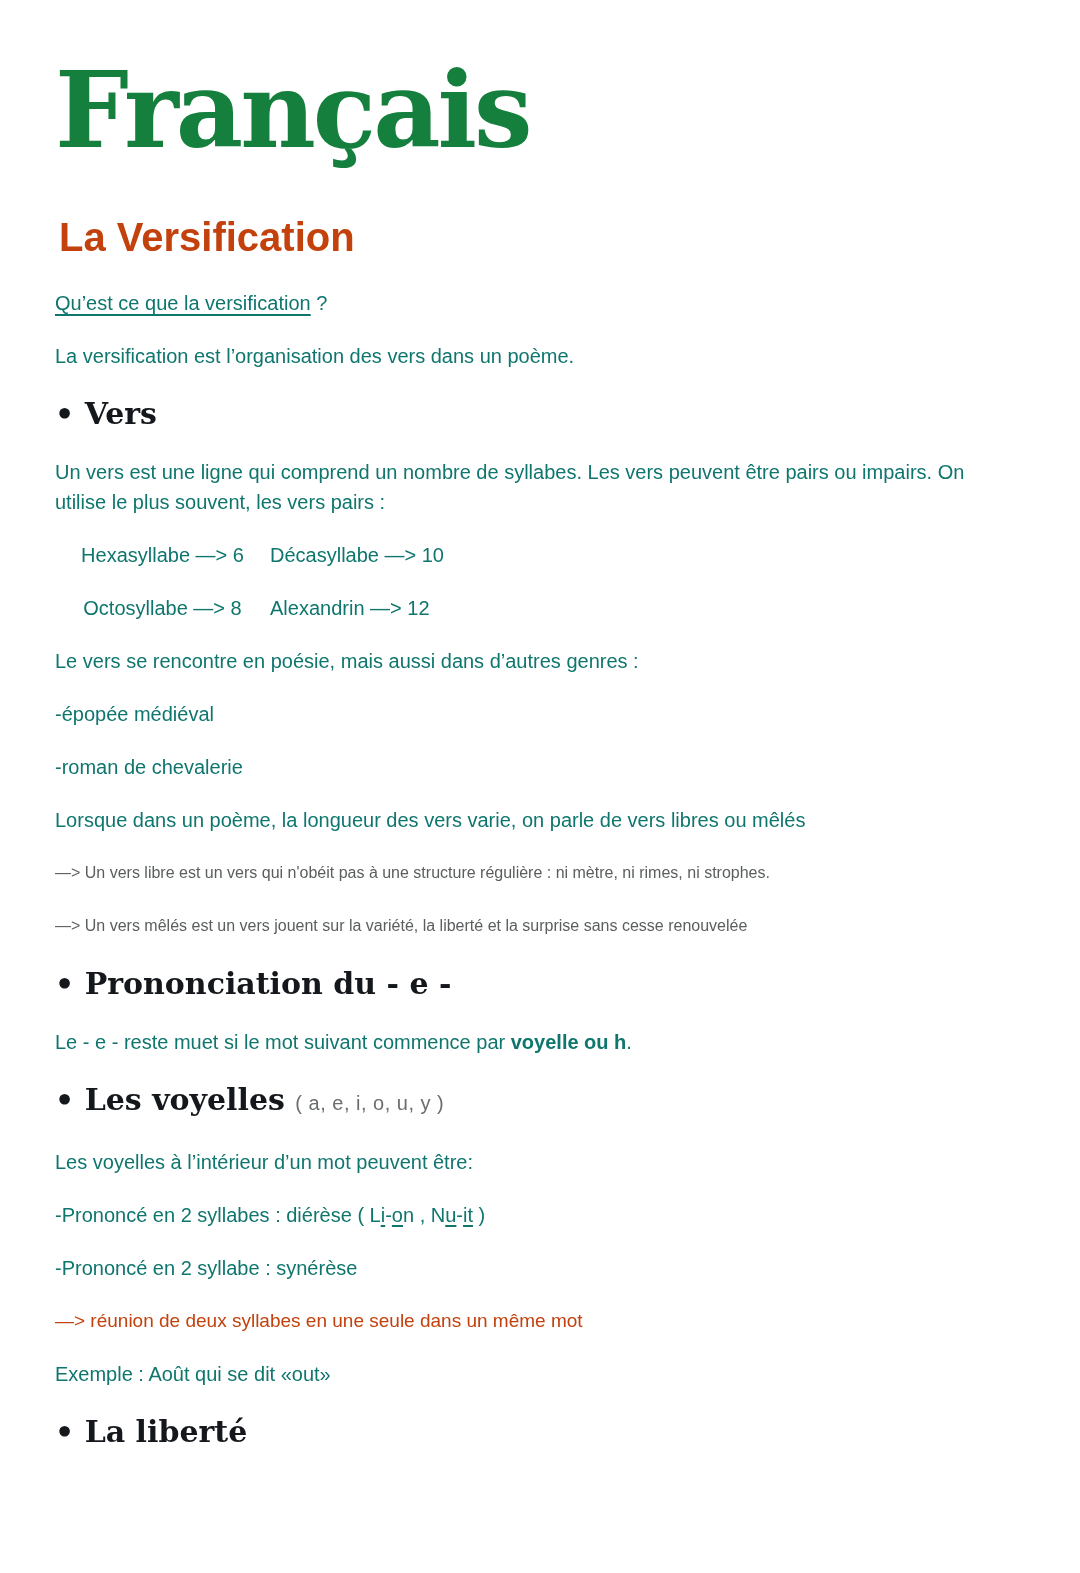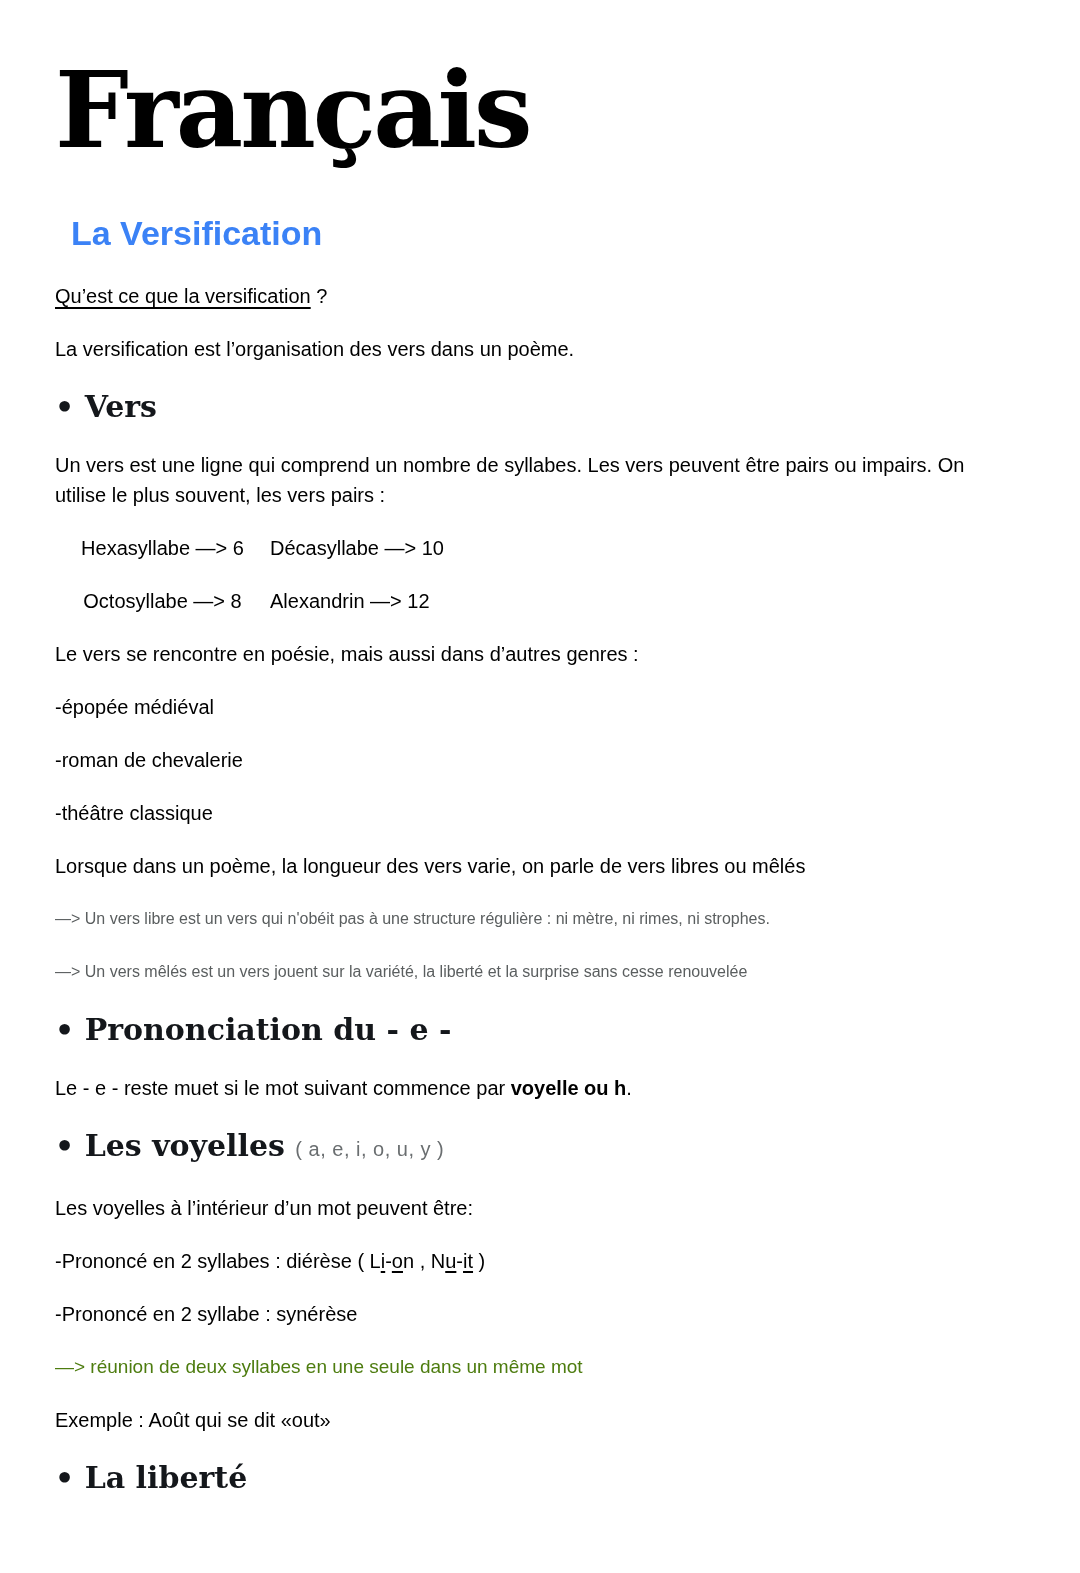--- a/index.html
+++ b/index.html
@@ -13,35 +13,35 @@
   }
   .doc {
     padding: 48px 68px 0 55px;
   }
   h1.title {
     font-family: "DejaVu Serif", serif;
     font-weight: bold;
     font-size: 104px;
     line-height: 1.22;
     letter-spacing: -3px;
-    color: #000000;
+    color: #15803d;
   }
   h2.subtitle {
     font-family: "Liberation Sans", sans-serif;
     font-weight: bold;
-    font-size: 34px;
+    font-size: 40px;
     line-height: 1.2;
-    color: #3b82f6;
-    margin: 38px 0 27px 16px;
+    color: #c2410c;
+    margin: 38px 0 27px 4px;
   }
   p.body, .row {
     font-size: 20px;
     line-height: 30px;
     margin: 0 0 23px 0;
-    color: #000000;
+    color: #0f766e;
   }
   p.q .u-q {
     text-decoration: underline;
     text-underline-offset: 4px;
   }
   h3.sec {
     font-family: "DejaVu Serif", serif;
     font-weight: bold;
     font-size: 30px;
     line-height: 39px;
@@ -60,21 +60,21 @@
   p.note {
     font-size: 16px;
     line-height: 29px;
     margin: 0 0 24px 0;
     color: #5a5e5f;
   }
   p.note-dark {
     font-size: 19px;
     line-height: 29px;
     margin: 0 0 24px 0;
-    color: #4d7c0f;
+    color: #c2410c;
   }
   .u {
     text-decoration: underline;
     text-underline-offset: 3px;
   }
   b { font-weight: bold; }
 </style>
 </head>
 <body>
 
@@ -98,21 +98,20 @@
   </div>
   <div class="row">
     <span class="cell-left">Octosyllabe —&gt; 8</span>
     <span>Alexandrin —&gt; 12</span>
   </div>
 
   <p class="body">Le vers se rencontre en poésie, mais aussi dans d’autres genres :</p>
 
   <p class="body">-épopée médiéval</p>
   <p class="body">-roman de chevalerie</p>
-  <p class="body">-théâtre classique</p>
 
   <p class="body">Lorsque dans un poème, la longueur des vers varie, on parle de vers libres ou mêlés</p>
 
   <p class="note">—&gt; Un vers libre est un vers qui n'obéit pas à une structure régulière : ni mètre, ni rimes, ni strophes.</p>
   <p class="note">—&gt; Un vers mêlés est un vers jouent sur la variété, la liberté et la surprise sans cesse renouvelée</p>
 
   <h3 class="sec"><span>•</span> <span>Prononciation du - e -</span></h3>
 
   <p class="body"><span>Le - e - reste muet si le mot suivant commence par </span><b>voyelle ou h</b><span>.</span></p>
 

